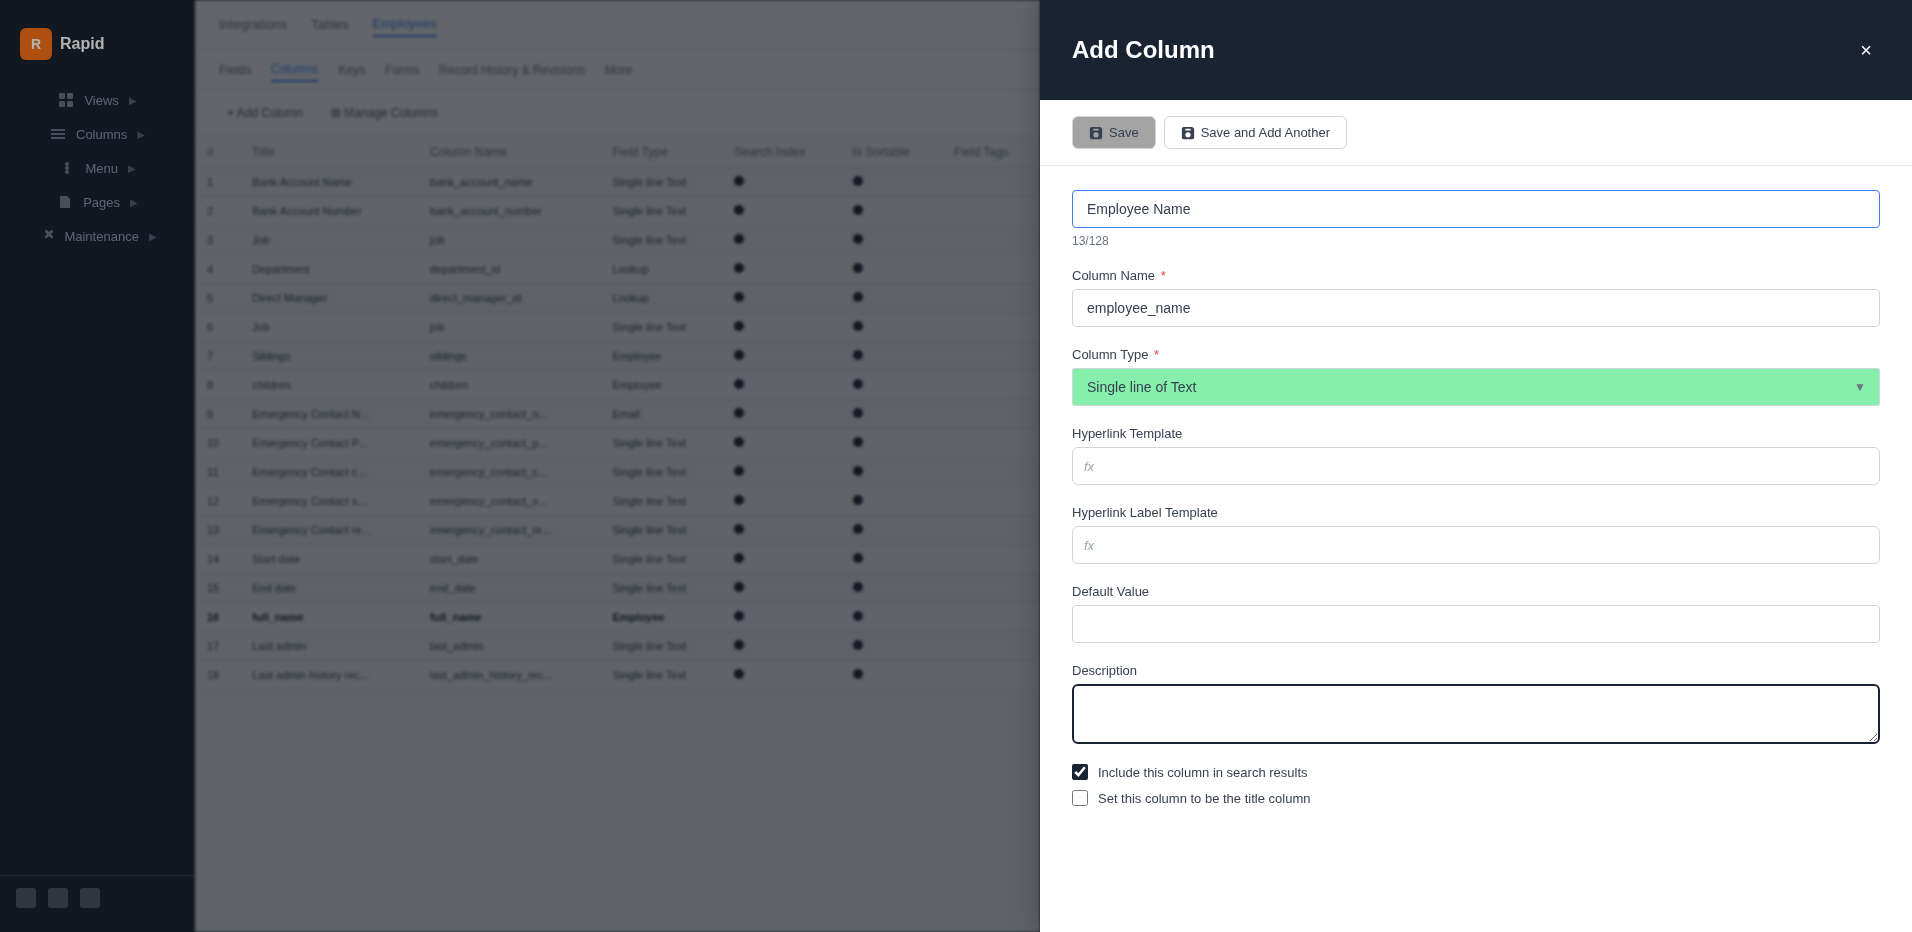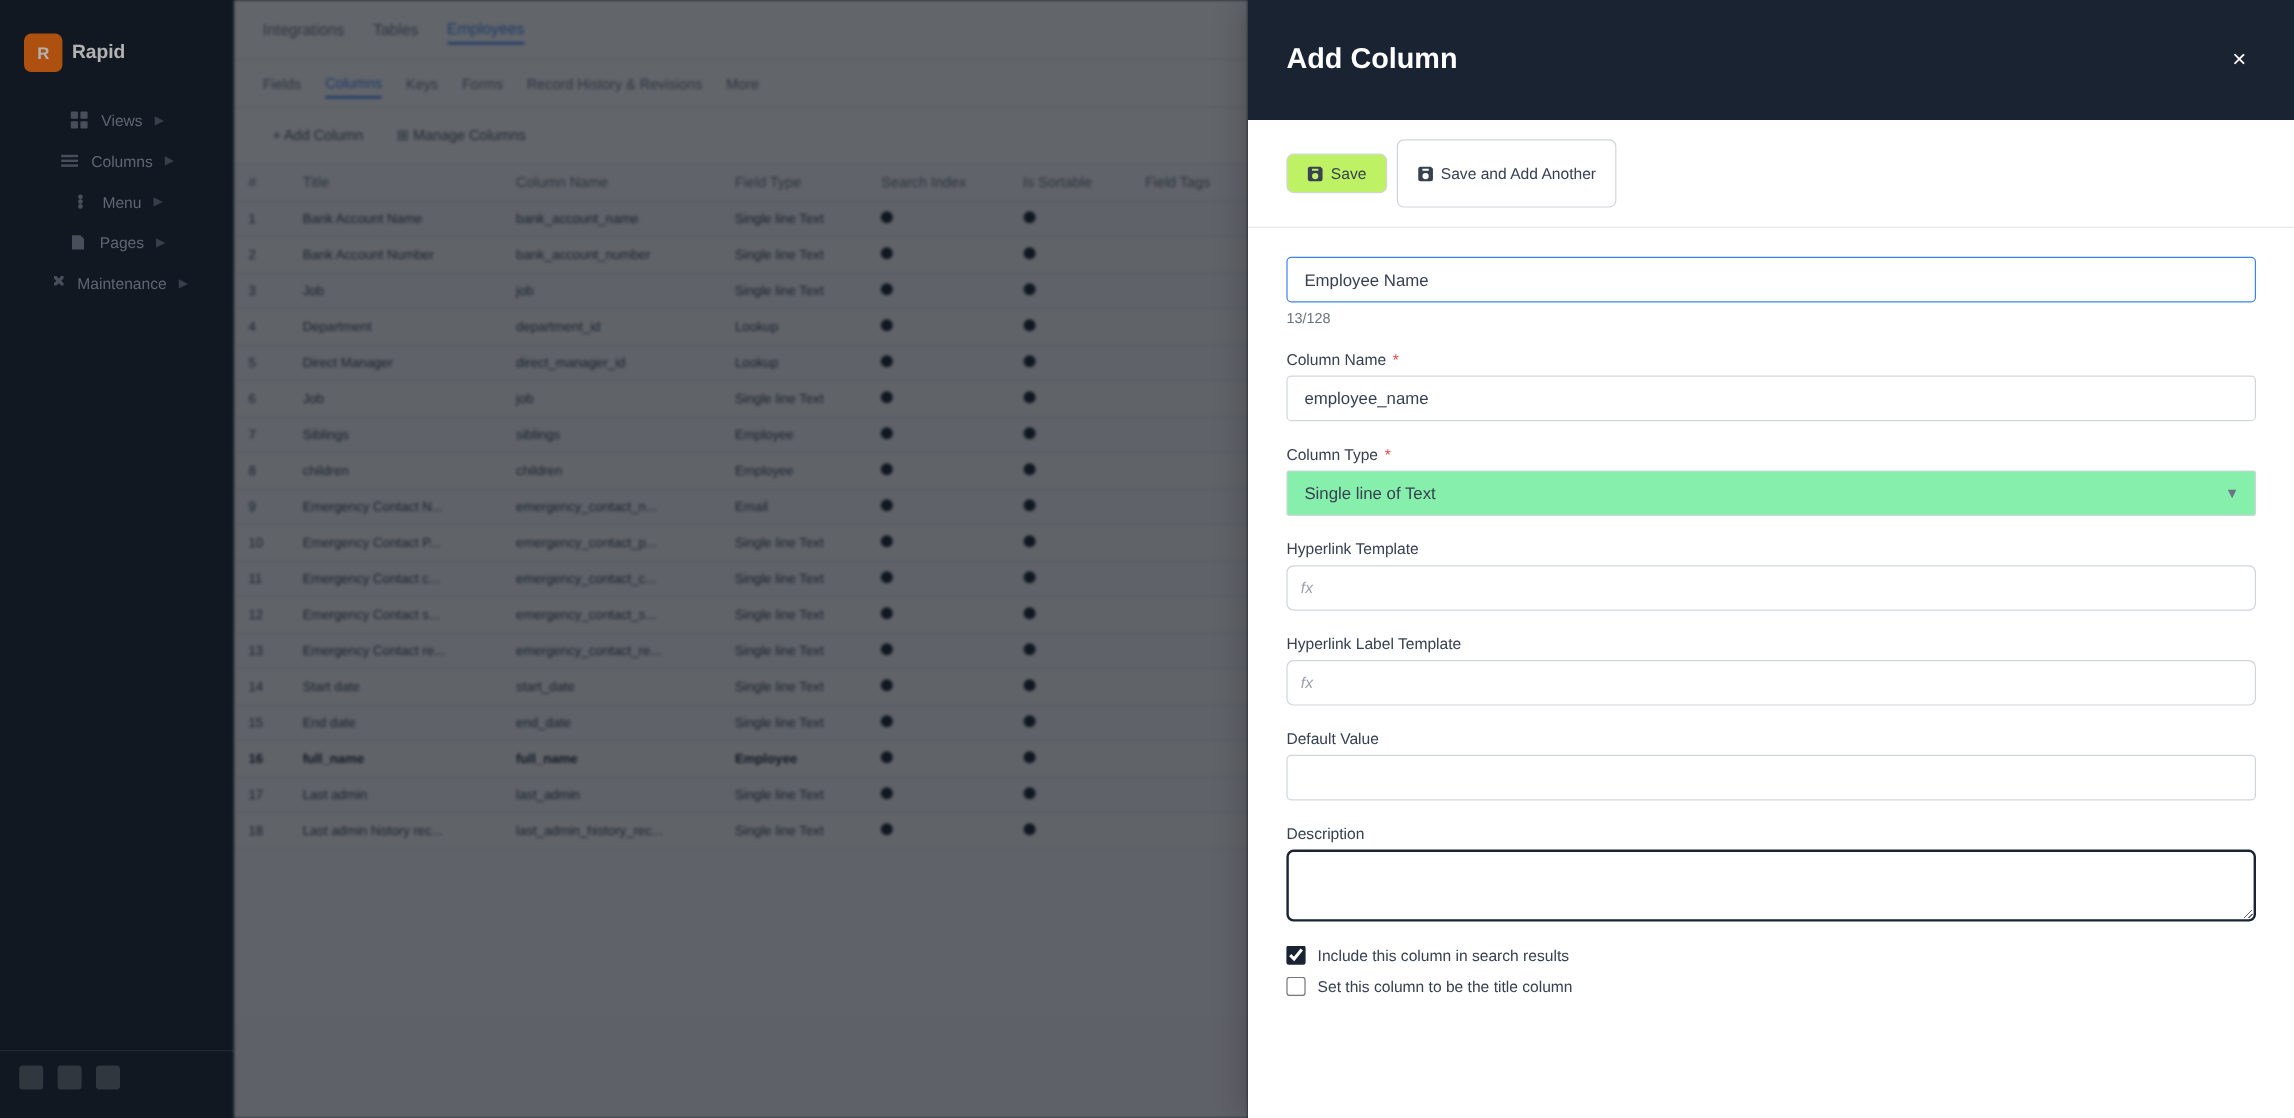--- a/index.html
+++ b/index.html
@@ -76,25 +76,25 @@
       width: 28px; height: 28px; background: none; border: none; color: white;
       font-size: 20px; cursor: pointer; display: flex; align-items: center; justify-content: center;
     }
 
     .modal-actions {
       display: flex; align-items: center; gap: 8px; padding: 16px 32px;
       border-bottom: 1px solid #e5e7eb; flex-shrink: 0; background: white;
     }
     .btn-save {
       display: flex; align-items: center; gap: 6px; padding: 8px 16px;
-      background: #bef264; border: 1px solid #d1d5db; border-radius: 6px;
+      background: #a3a3a3; border: 1px solid #d1d5db; border-radius: 6px;
       font-size: 13px; color: #374151; cursor: pointer;
     }
     .btn-save-add {
-      display: flex; align-items: center; gap: 6px; padding: 20px 16px;
+      display: flex; align-items: center; gap: 6px; padding: 8px 16px;
       background: white; border: 1px solid #d1d5db; border-radius: 6px;
       font-size: 13px; color: #374151; cursor: pointer;
     }
 
     .modal-body {
       flex: 1; overflow-y: auto; padding: 24px 32px;
       display: flex; flex-direction: column; gap: 20px;
     }
 
     .form-group { display: flex; flex-direction: column; gap: 6px; }

